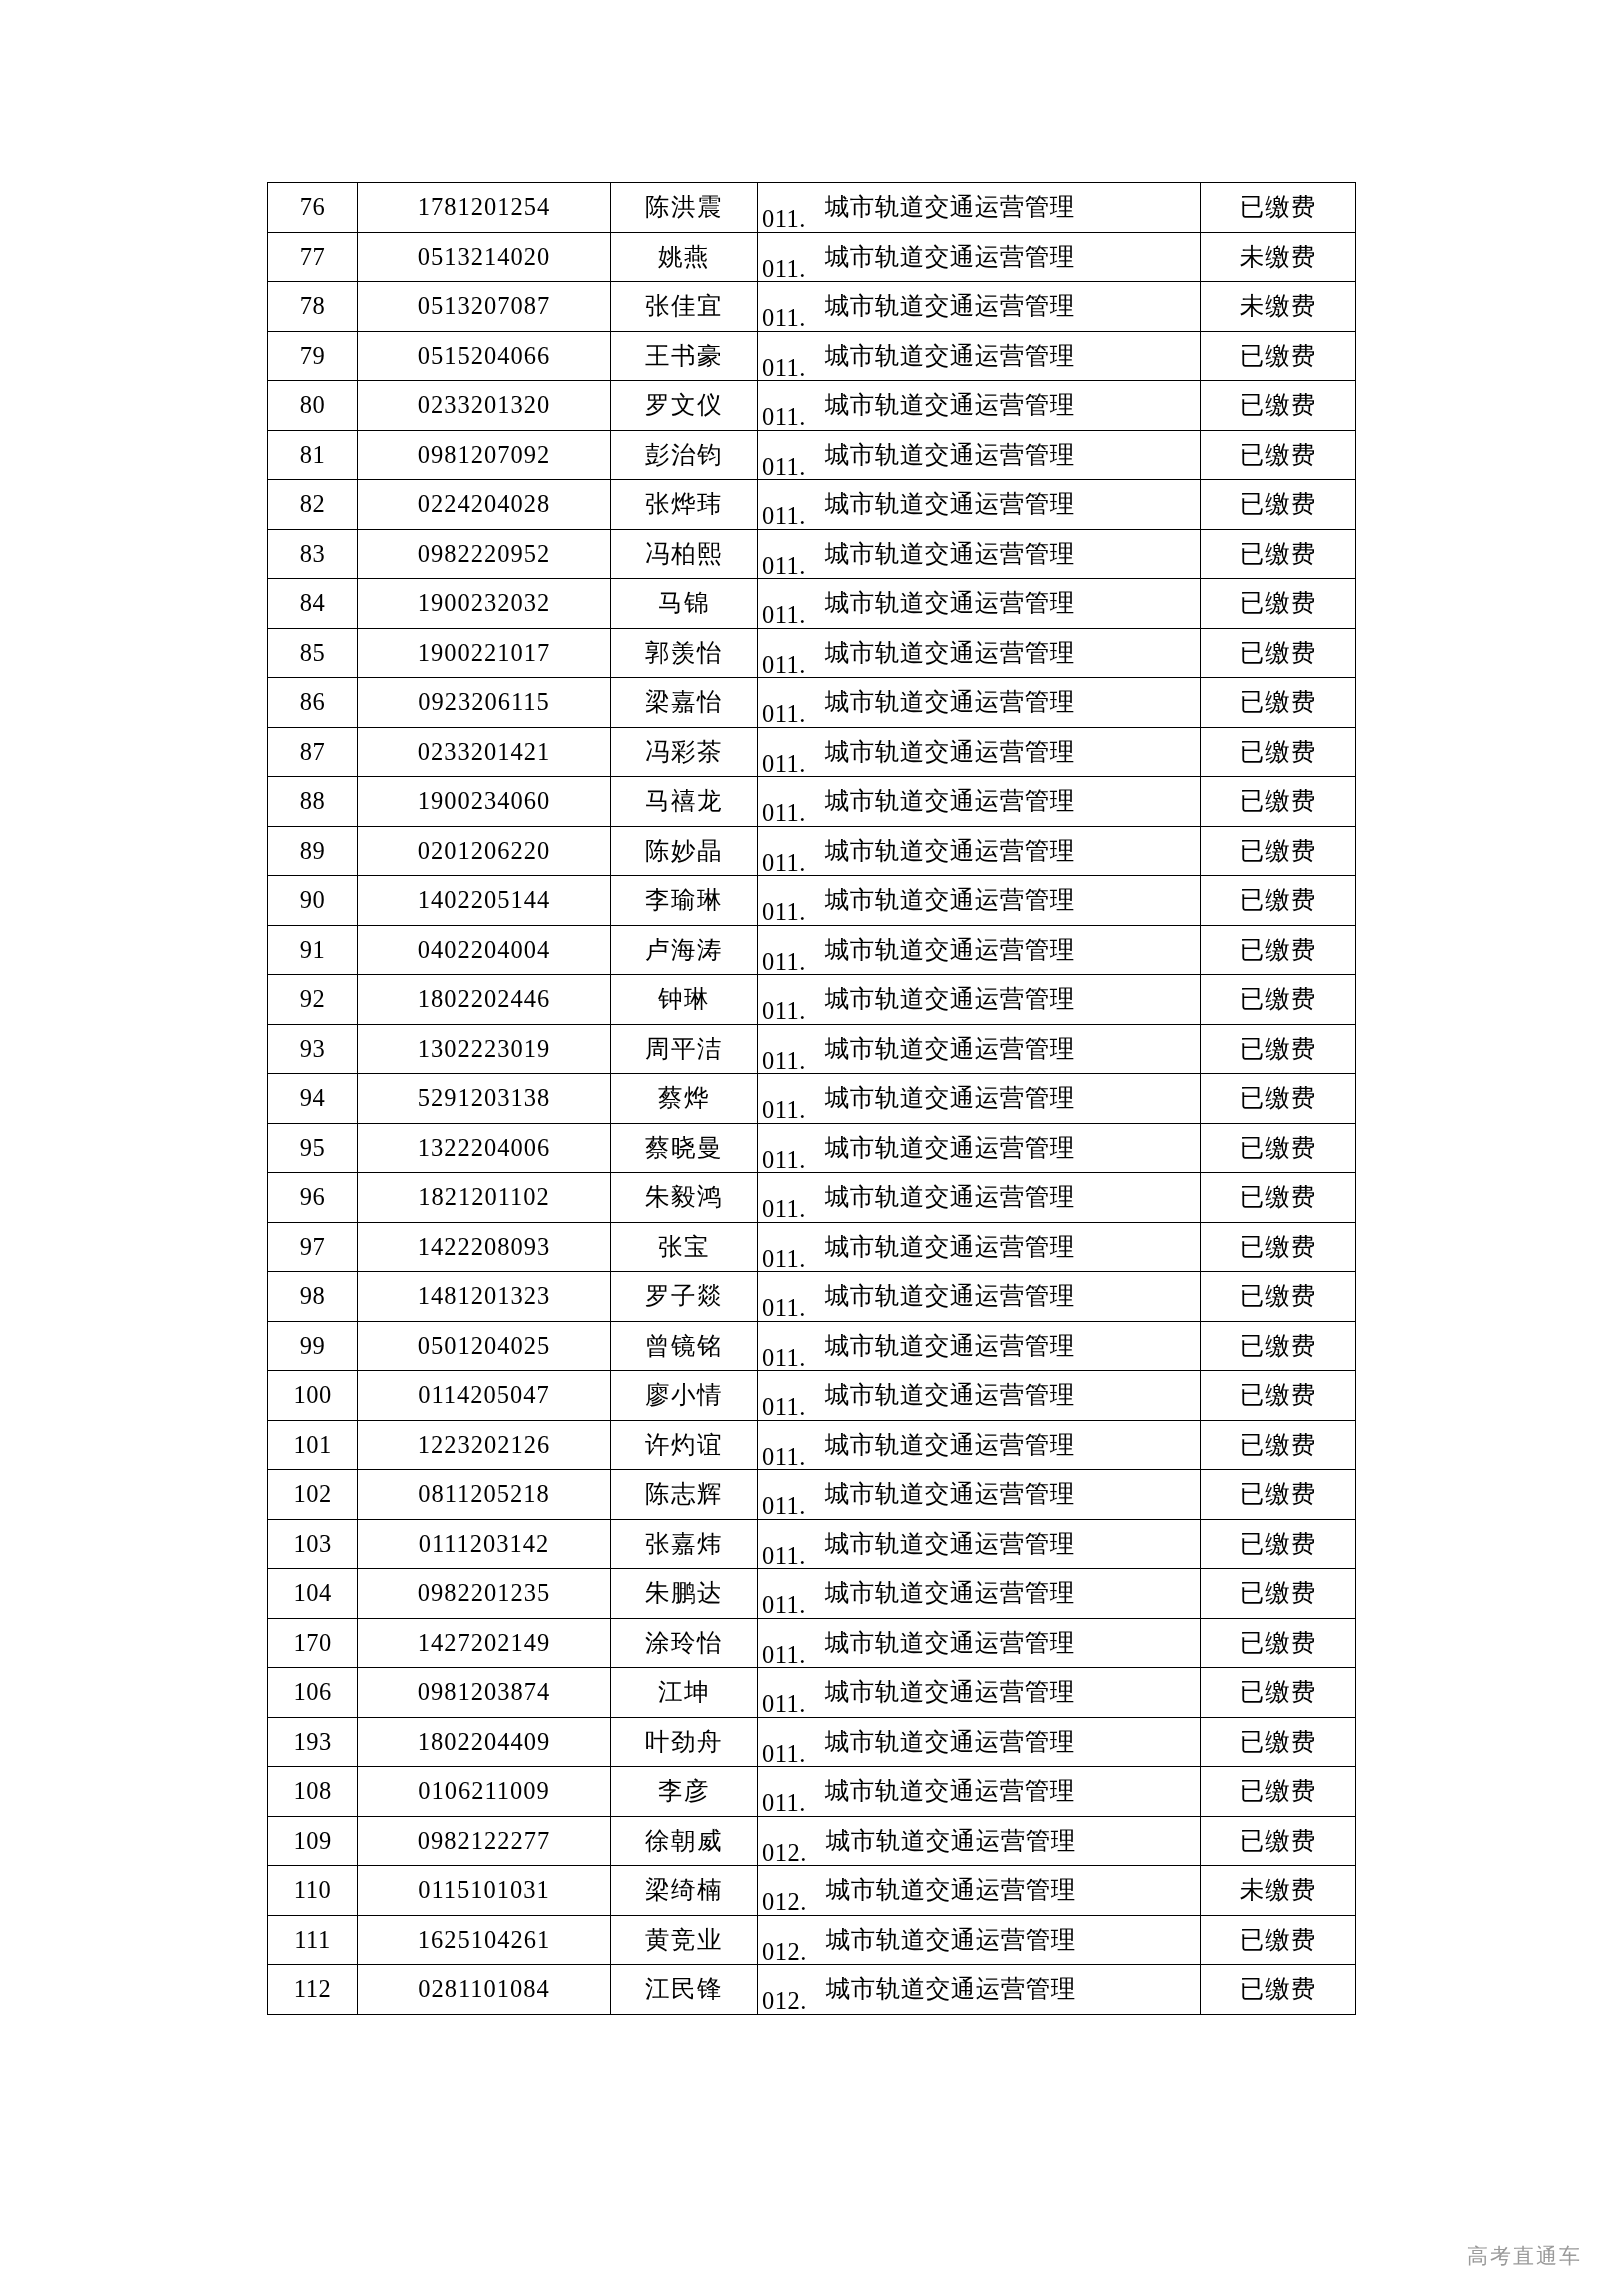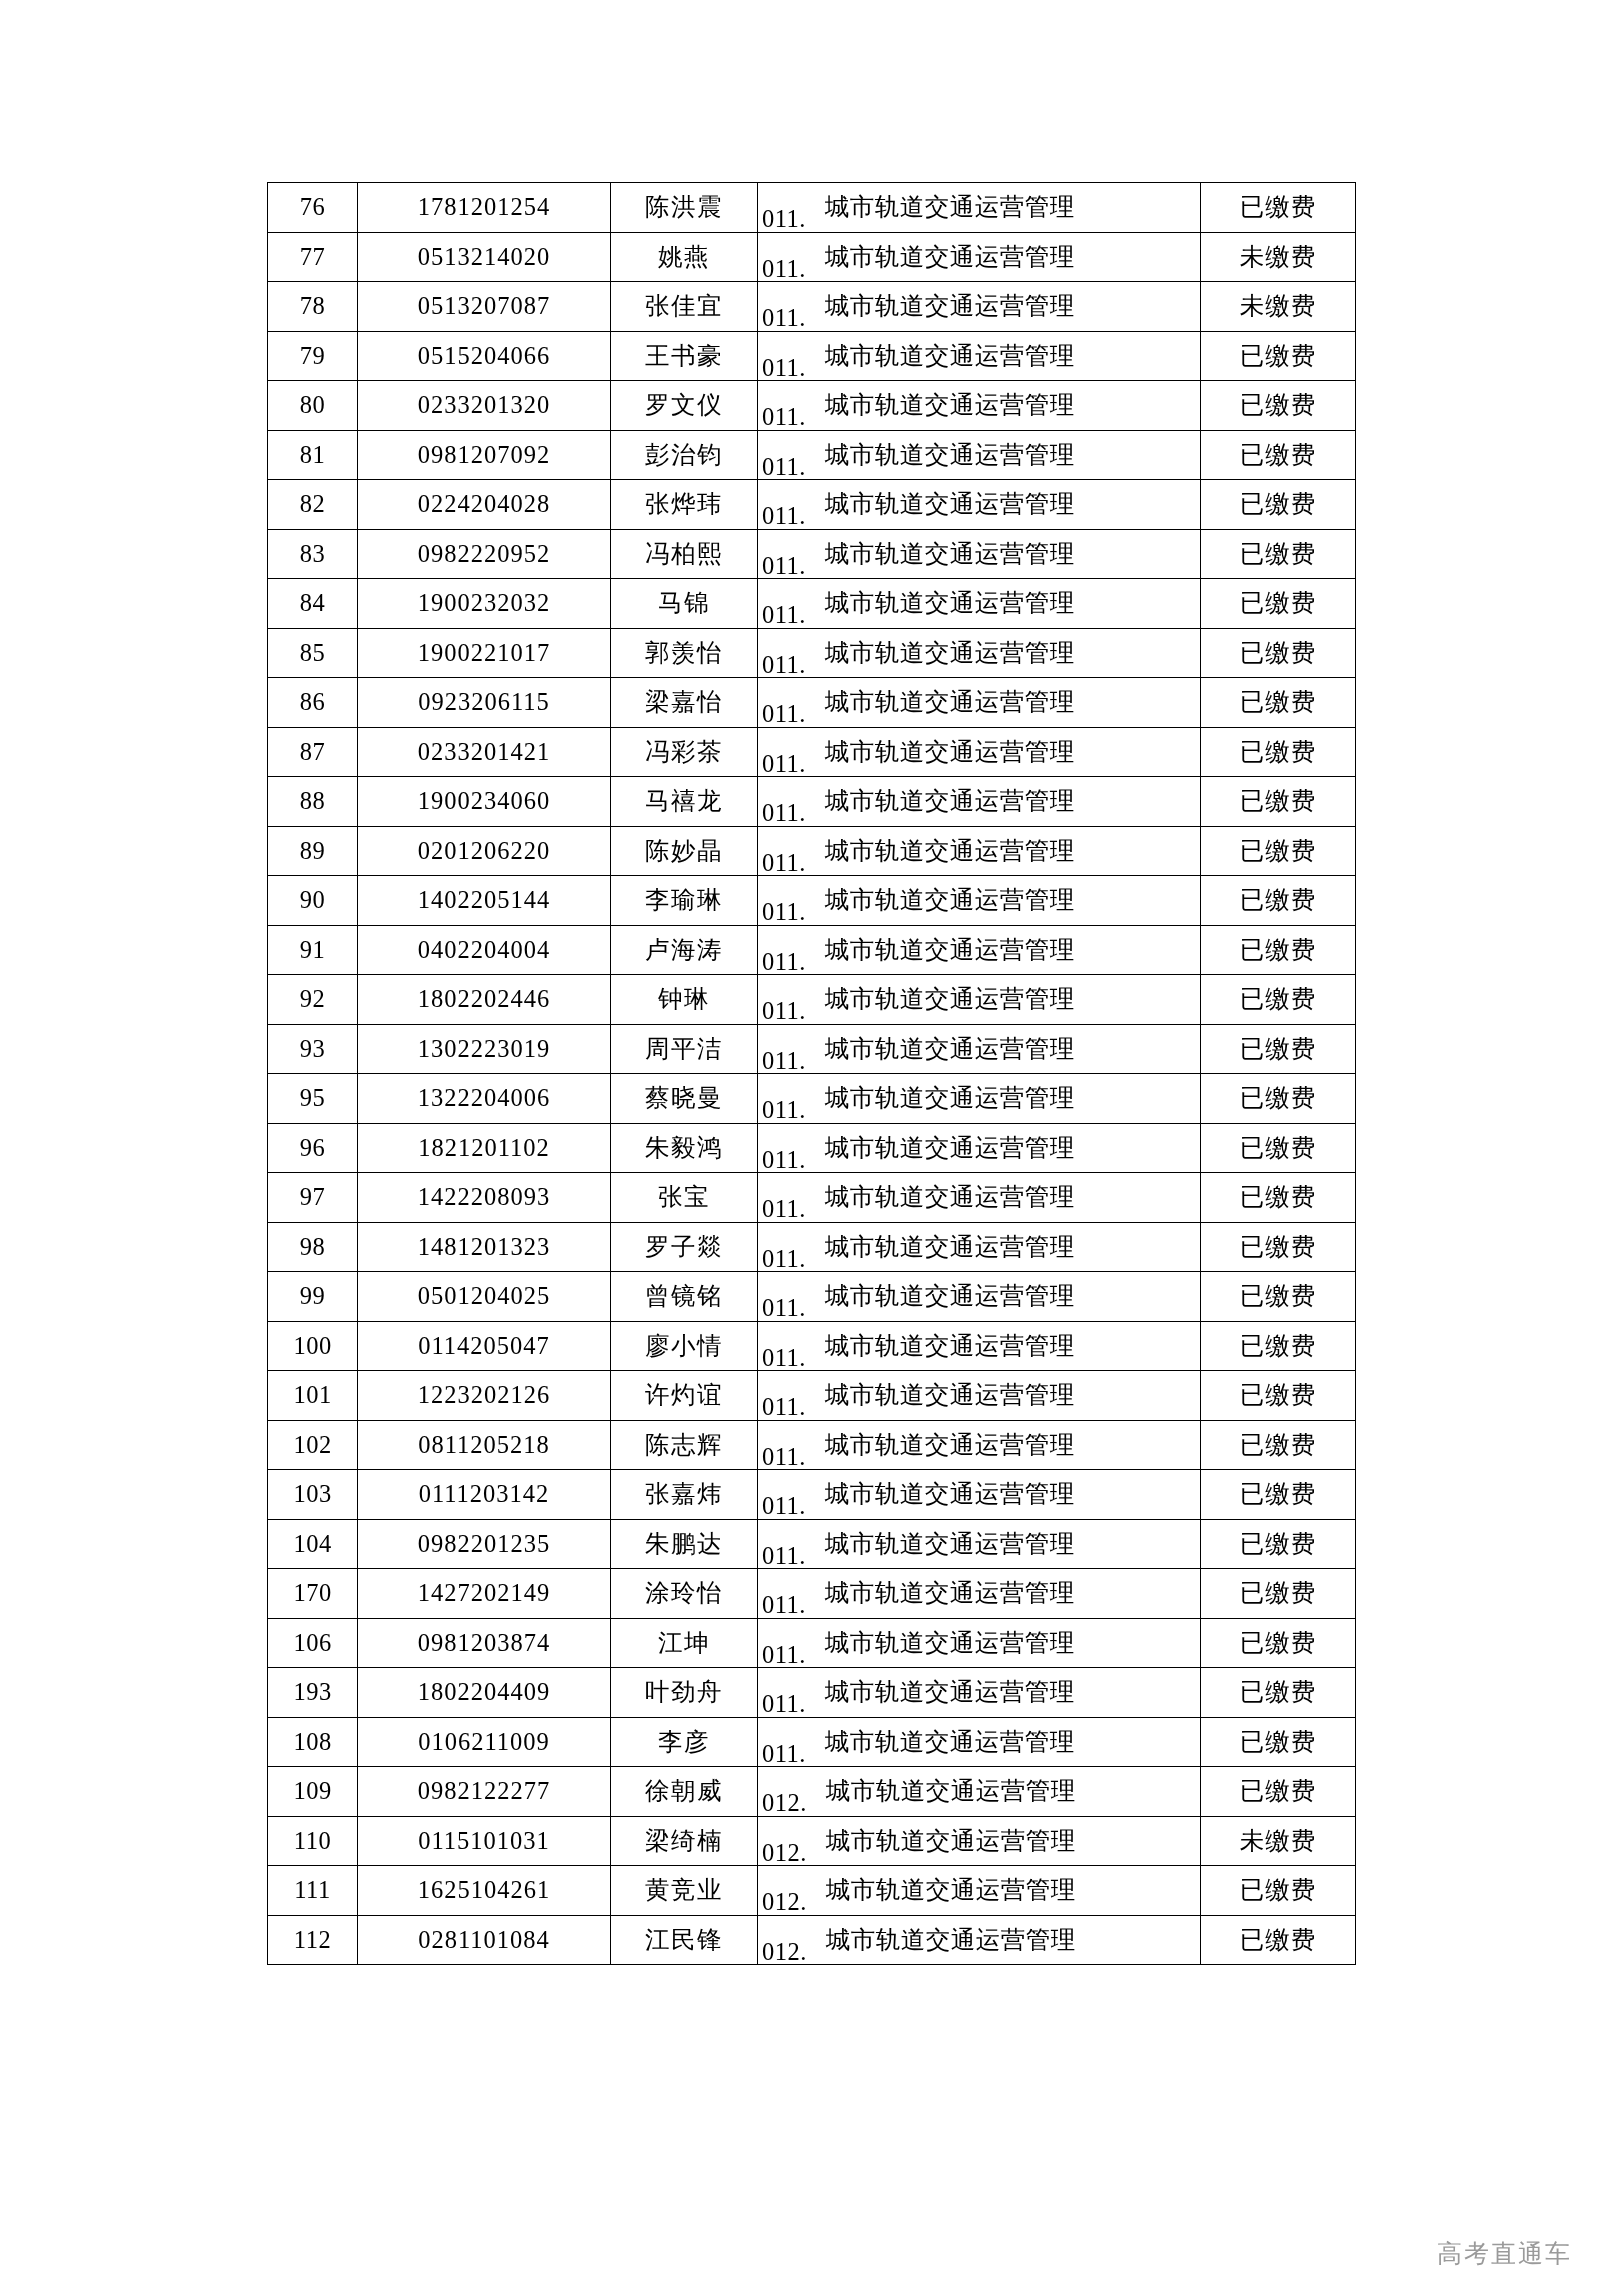--- a/index.html
+++ b/index.html
@@ -64,23 +64,23 @@
     letter-spacing: 0.5px;
     margin-top: 24px;
   }
   .major-name {
     margin-left: 19px;
     letter-spacing: 0.5px;
   }
 
   .watermark {
     position: absolute;
-    right: 49px;
+    right: 39px;
     bottom: 23.5px;
-    font-size: 25px;
+    font-size: 21px;
     color: #9a9a9a;
     letter-spacing: 2px;
     font-family: "Liberation Sans", "DejaVu Sans", sans-serif;
     white-space: nowrap;
   }
 </style>
 </head>
 <body>
 
 <div class="page">
@@ -305,20 +305,32 @@
             <td class="cell-name">周平洁</td>
             <td class="cell-major">
               <div class="major-inner">
                 <span class="major-code">011.</span>
                 <span class="major-name">城市轨道交通运营管理</span>
               </div>
             </td>
             <td class="cell-status">已缴费</td>
           </tr>
           <tr>
+            <td class="cell-index">94</td>
+            <td class="cell-id">5291203138</td>
+            <td class="cell-name">蔡烨</td>
+            <td class="cell-major">
+              <div class="major-inner">
+                <span class="major-code">011.</span>
+                <span class="major-name">城市轨道交通运营管理</span>
+              </div>
+            </td>
+            <td class="cell-status">已缴费</td>
+          </tr>
+          <tr>
             <td class="cell-index">95</td>
             <td class="cell-id">1322204006</td>
             <td class="cell-name">蔡晓曼</td>
             <td class="cell-major">
               <div class="major-inner">
                 <span class="major-code">011.</span>
                 <span class="major-name">城市轨道交通运营管理</span>
               </div>
             </td>
             <td class="cell-status">已缴费</td>

